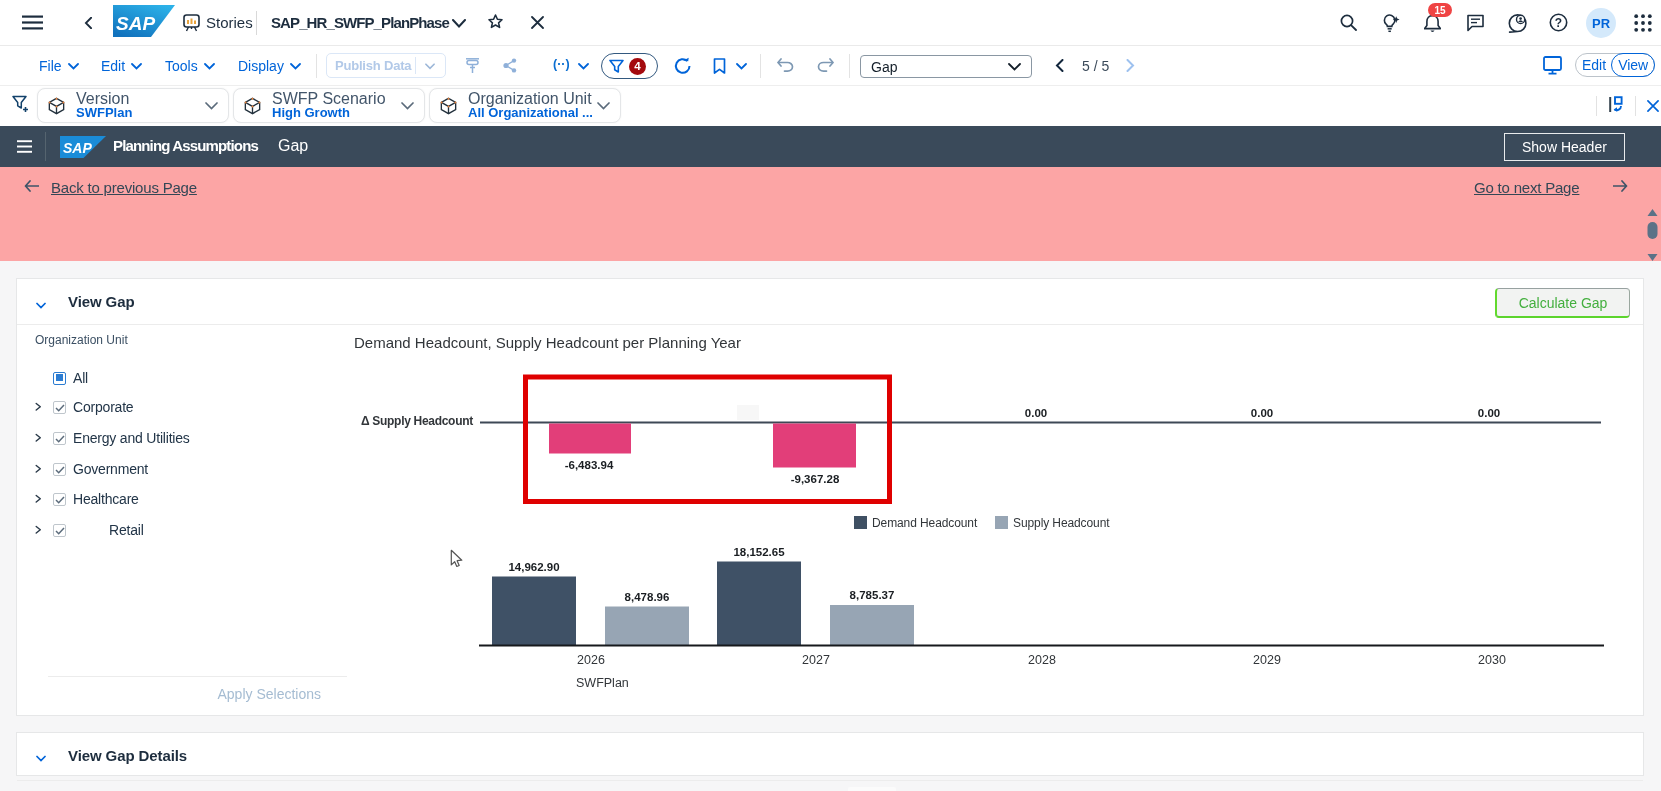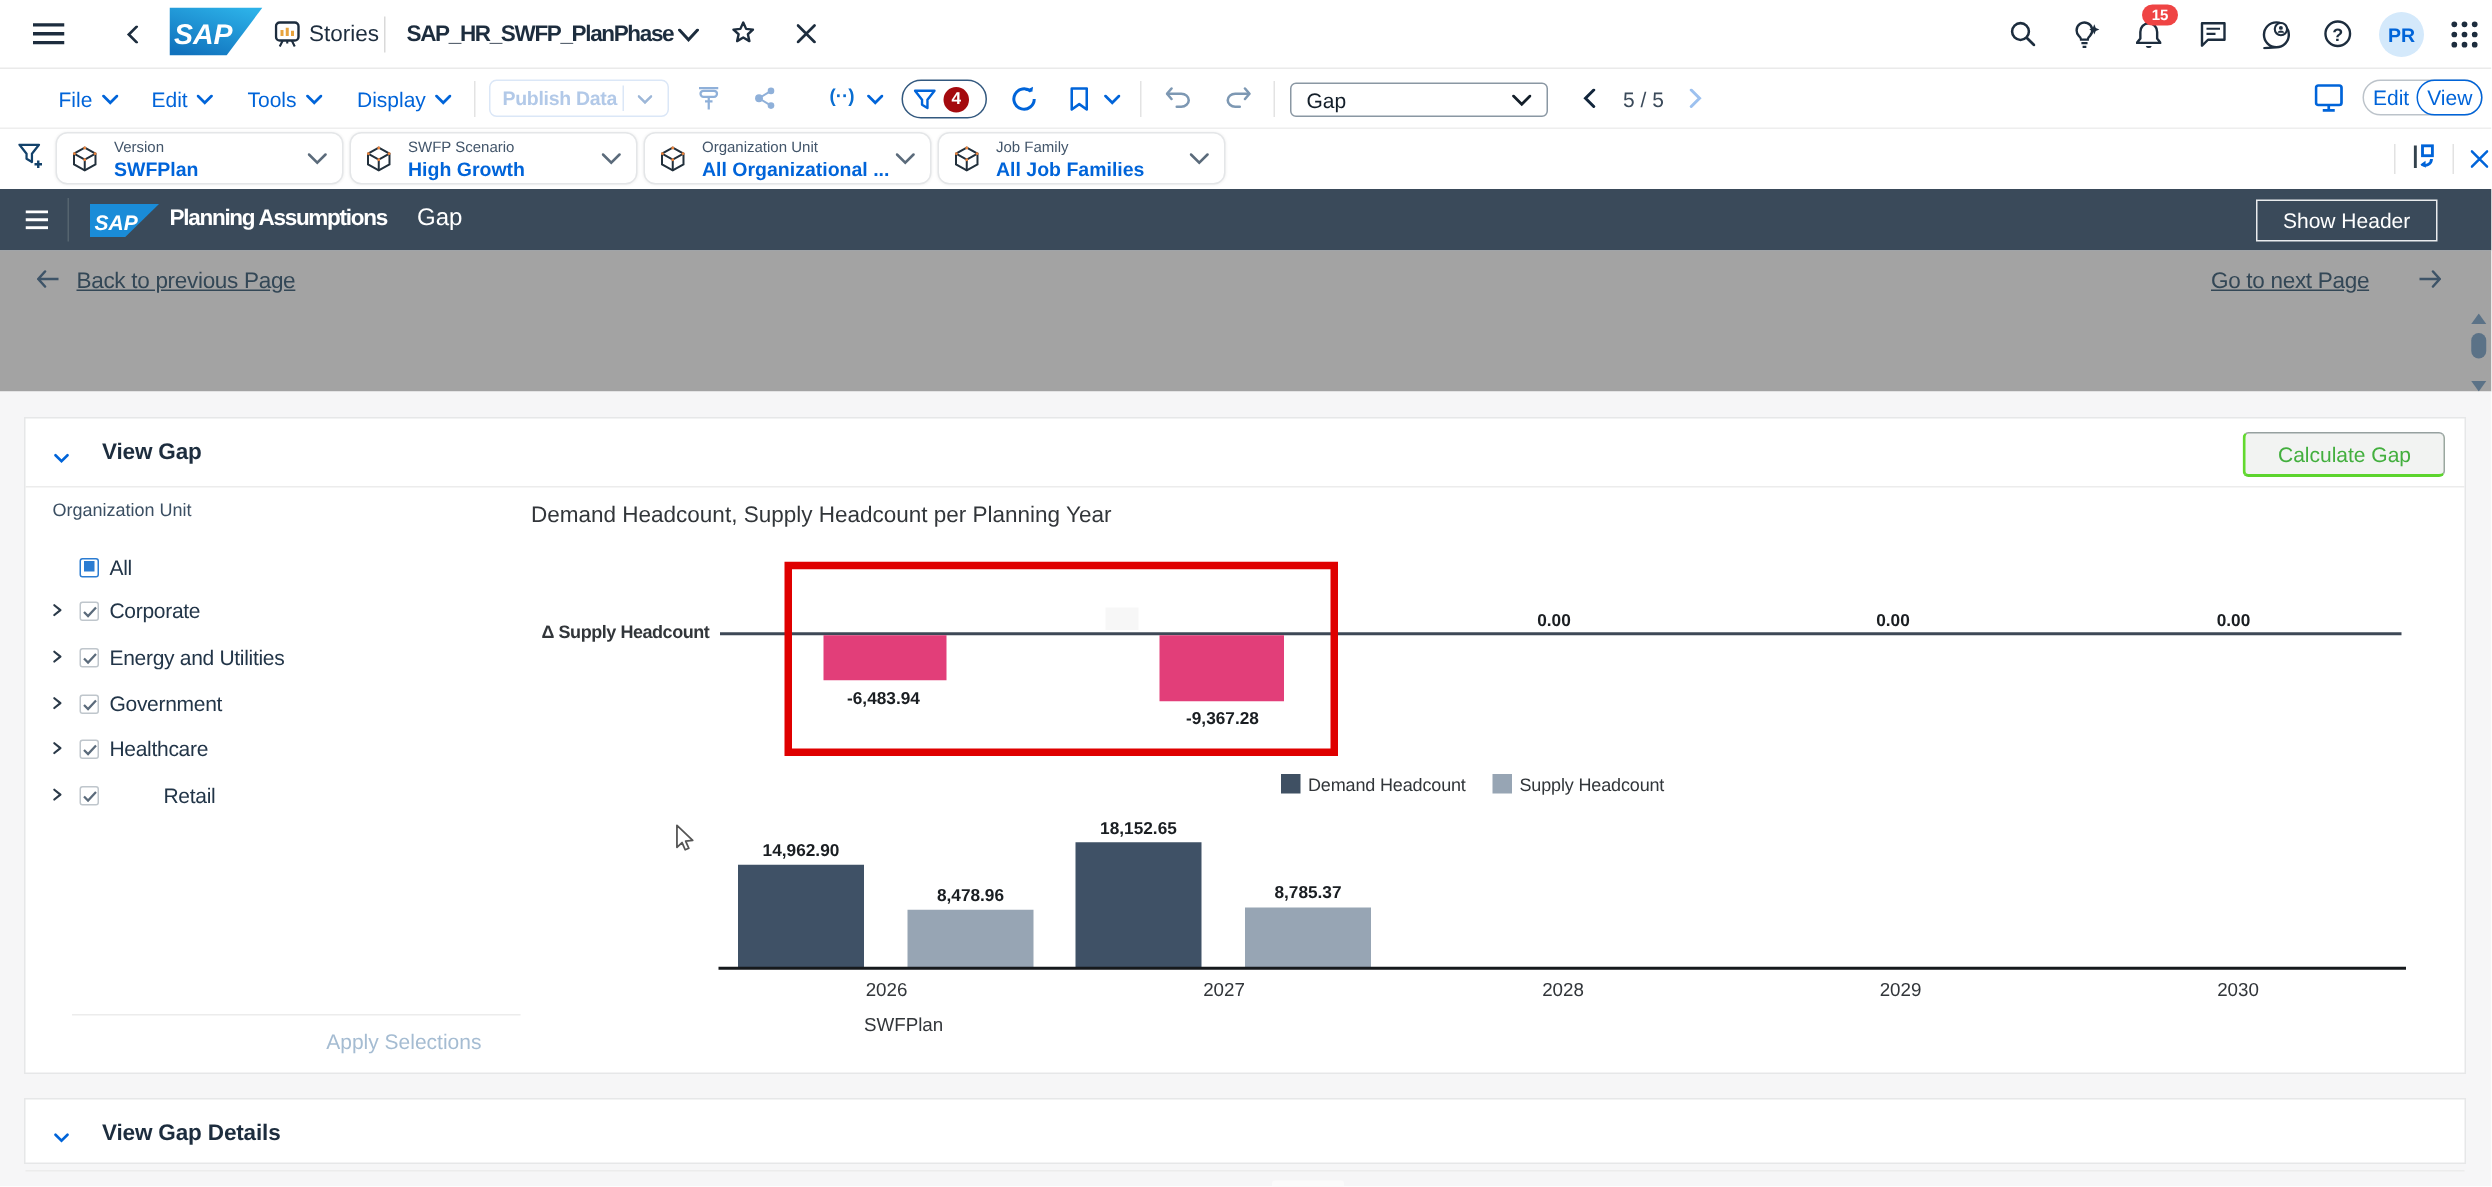--- a/index.html
+++ b/index.html
@@ -17,31 +17,31 @@
 .menuitem { color:#0064d9; font-size:14px; display:flex; align-items:center; gap:6px; }
 .mchev { margin-top:1px; }
 #pagesel { width:172px; height:23px; border:1px solid #8a97a3; border-radius:4px; display:flex; align-items:center; justify-content:space-between; padding:0 10px 0 10px; font-size:14px; color:#131e29; }
 .segwrap { border:1px solid #bcc3ca; border-radius:12px; height:24px; display:flex; align-items:center; background:#fff; }
 .seg { font-size:14px; color:#0064d9; padding:0 6px; height:24px; display:flex; align-items:center; }
 .segsel { border:1px solid #0064d9; border-radius:12px; margin:-1px; height:24px; }
 
 
 #filterbar { left:0; top:86px; width:1661px; height:40px; background:#fff; }
 .ftoken { height:35px; background:#fff; border:1px solid #e4e6e8; border-radius:8px; display:flex; align-items:center; padding:0 10px 0 10px; box-shadow:0 0 2px rgba(0,0,0,0.06); }
-.ftlabel { font-size:10px; color:#42556a; line-height:13px; }
+.ftlabel { font-size:16px; color:#42556a; line-height:13px; }
 .ftvalue { font-size:13px; font-weight:bold; color:#0064d9; line-height:15px; white-space:nowrap; }
 
 
 #darkbar { left:0; top:126px; width:1661px; height:41px; background:#3a4a5a; }
 #darkbar .t1 { color:#fff; font-size:15px; font-weight:bold; letter-spacing:-0.85px; }
 #darkbar .t2 { color:#fff; font-size:16px; }
 #showheader { border:1px solid #e9ebed; border-radius:0; color:#fff; font-size:14px; height:28px; padding:0 17px; display:flex; align-items:center; background:transparent; }
 
 
-#navrow { left:0; top:167px; width:1661px; height:94px; background:#a3a3a3; }
+#navrow { left:0; top:167px; width:1661px; height:94px; background:#fca5a5; }
 .pagelink { color:#334756; font-size:15px; letter-spacing:-0.2px; text-decoration:underline; }
 
 
 #content { left:0; top:261px; width:1661px; height:530px; background:#f6f6f7; }
 .card { position:absolute; background:#fff; border:1px solid #e6e7e8; }
 .cardtitle { font-size:15px; font-weight:bold; color:#1d2d3e; letter-spacing:-0.1px; }
 .hline { position:absolute; background:#ececec; height:1px; }
 #calcbtn { position:absolute; left:1494px; top:287px; width:135px; height:30px; background:#f2f3f2;
   border-top:1px solid #97a1a0; border-right:1px solid #9aa79f; border-bottom:2px solid #5cd42d; border-left:2px solid #62d92e;
   border-radius:4px; color:#43af3e; font-size:14px; display:flex; align-items:center; justify-content:center; }
@@ -297,41 +297,20 @@
           <g fill="#e8833d">
             <circle cx="9.5" cy="1.8" r="1.1"></circle>
             <circle cx="1.8" cy="6" r="1.1"></circle>
             <circle cx="17.2" cy="6" r="1.1"></circle>
             <circle cx="9.5" cy="10.5" r="1.1"></circle>
           </g>
         </svg>
       <div style="margin-left:11px;">
         <div class="ftlabel">Organization Unit</div>
         <div class="ftvalue">All Organizational ...</div>
-      </div>
-      <svg style="margin-left:auto" width="13" height="8" viewBox="0 0 13 8">
-          <path d="M1 1 L6.5 6.5 L12 1" stroke="#5b6b7b" stroke-width="1.7" fill="none" stroke-linecap="round"></path>
-        </svg>
-    </div>
-    <div class="abs ftoken" style="left:625px;top:2px;width:192px;">
-      <svg width="17" height="18" viewBox="0 0 19 20">
-          <g fill="none" stroke="#22303c" stroke-width="1.5">
-            <path d="M9.5 1.5 L17.5 6 v8 L9.5 18.5 L1.5 14 V6 Z"></path>
-            <path d="M1.5 6 L9.5 10.5 L17.5 6 M9.5 10.5 V18.5"></path>
-          </g>
-          <g fill="#e8833d">
-            <circle cx="9.5" cy="1.8" r="1.1"></circle>
-            <circle cx="1.8" cy="6" r="1.1"></circle>
-            <circle cx="17.2" cy="6" r="1.1"></circle>
-            <circle cx="9.5" cy="10.5" r="1.1"></circle>
-          </g>
-        </svg>
-      <div style="margin-left:11px;">
-        <div class="ftlabel">Job Family</div>
-        <div class="ftvalue">All Job Families</div>
       </div>
       <svg style="margin-left:auto" width="13" height="8" viewBox="0 0 13 8">
           <path d="M1 1 L6.5 6.5 L12 1" stroke="#5b6b7b" stroke-width="1.7" fill="none" stroke-linecap="round"></path>
         </svg>
     </div>
     <div class="abs" style="left:1596px;top:10px;width:1px;height:20px;background:#e2e2e2;"></div>
     <div class="abs" style="left:1635px;top:10px;width:1px;height:20px;background:#e2e2e2;"></div>
     <svg class="abs" style="left:1609px;top:10px" width="14" height="18" viewBox="0 0 14 18">
         <line x1="1.2" y1="1" x2="1.2" y2="16" stroke="#33424d" stroke-width="2"></line>
         <rect x="6" y="1.2" width="6.6" height="6.6" stroke="#0064d9" stroke-width="1.9" fill="none"></rect>

